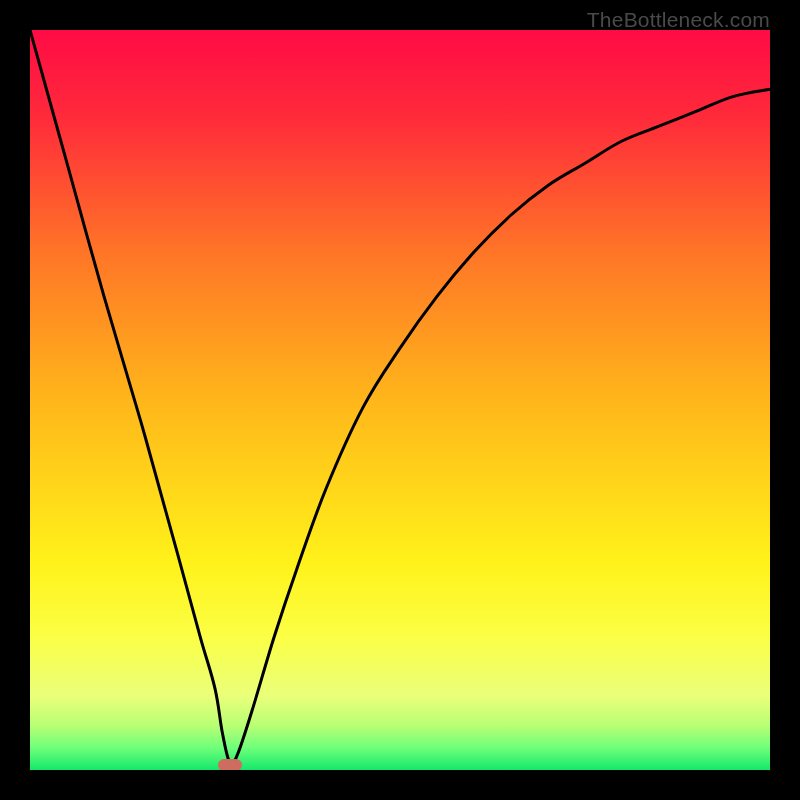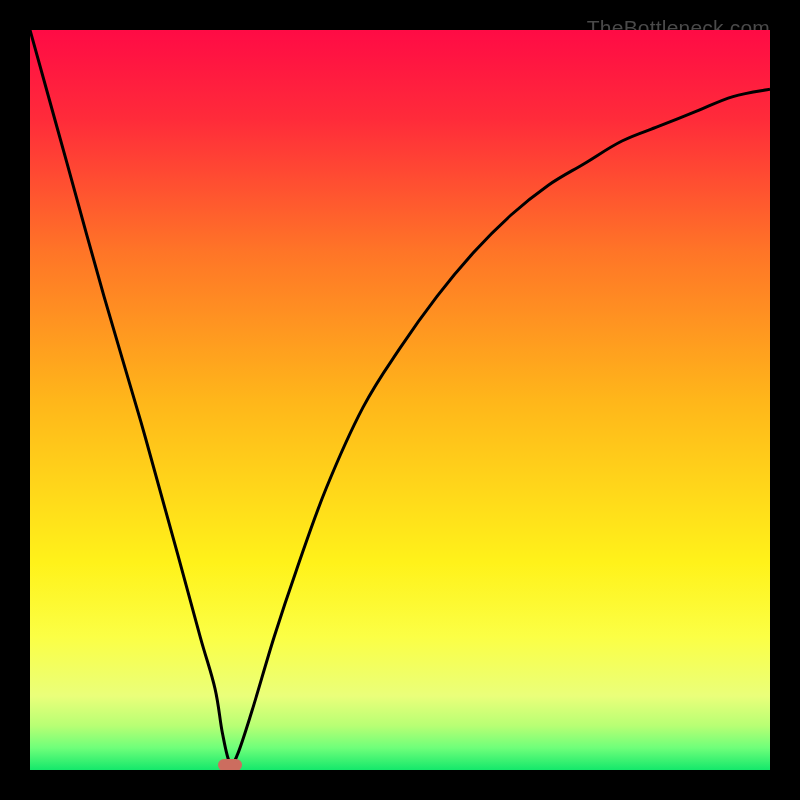--- a/index.html
+++ b/index.html
@@ -30,21 +30,21 @@
     inset: 0;
   }
   .curve-svg {
     position: absolute;
     inset: 0;
     width: 100%;
     height: 100%;
   }
   .watermark {
     position: absolute;
-    top: 16px;
+    top: 8px;
     right: 30px;
     color: #4a4a4a;
     font-size: 21px;
     font-weight: 500;
     letter-spacing: 0.2px;
     margin-left: 36px;
   }
   .marker {
     position: absolute;
     width: 24px;

